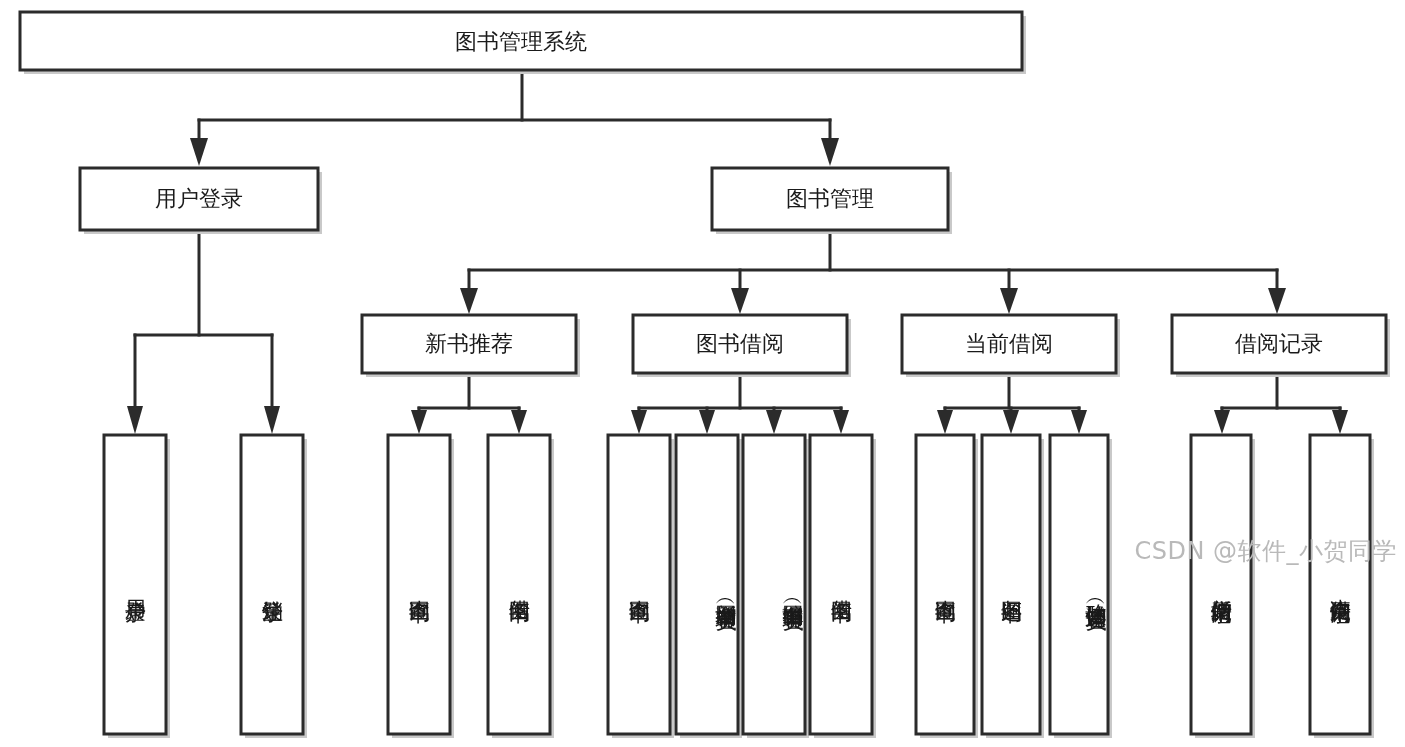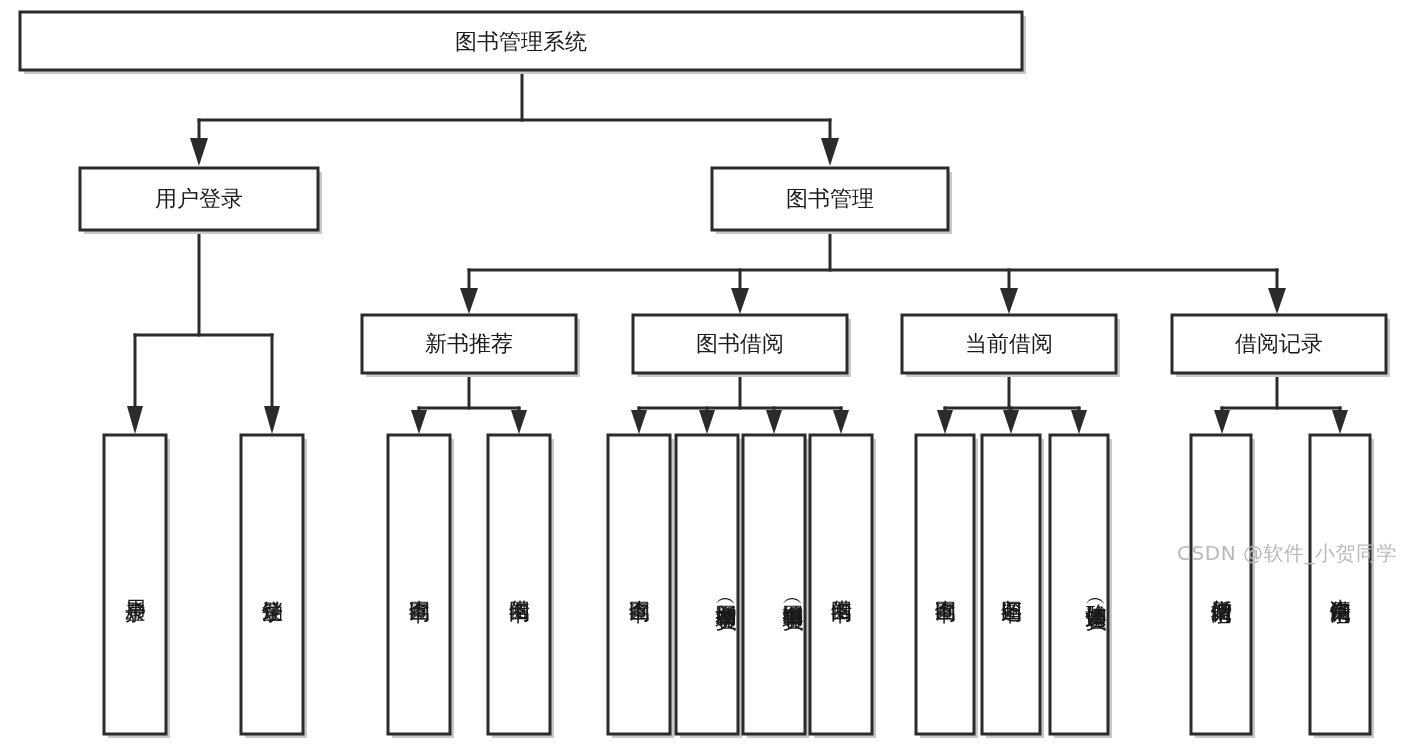--- a/index.html
+++ b/index.html
@@ -66,21 +66,21 @@
     justify-content: center;
     text-align: center;
     white-space: nowrap;
     pointer-events: none;
   }
   .watermark {
     position: absolute;
     right: 8px;
     bottom: 4px;
     font-family: "DejaVu Sans", "Liberation Sans", sans-serif;
-    font-size: 20px;
+    font-size: 24px;
     color: #b9b9b9;
     white-space: nowrap;
     letter-spacing: 0.5px;
   }
 </style>
 </head>
 <body>
 
 <div id="diagram-root">
 

